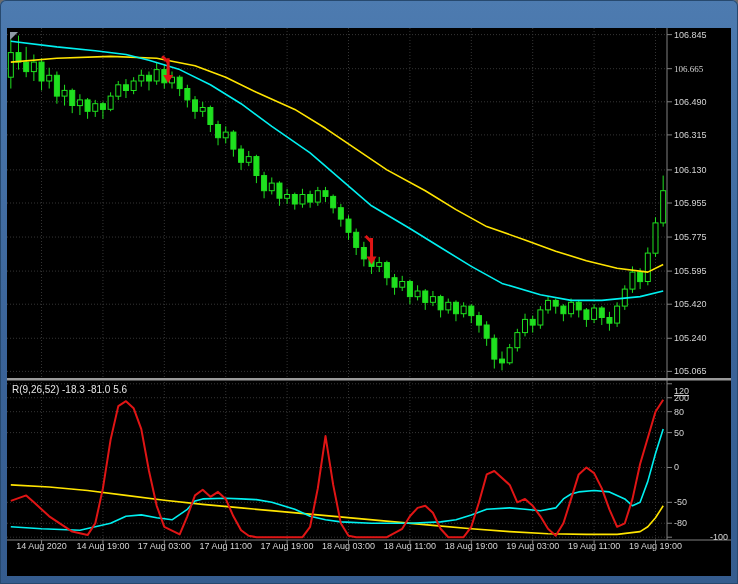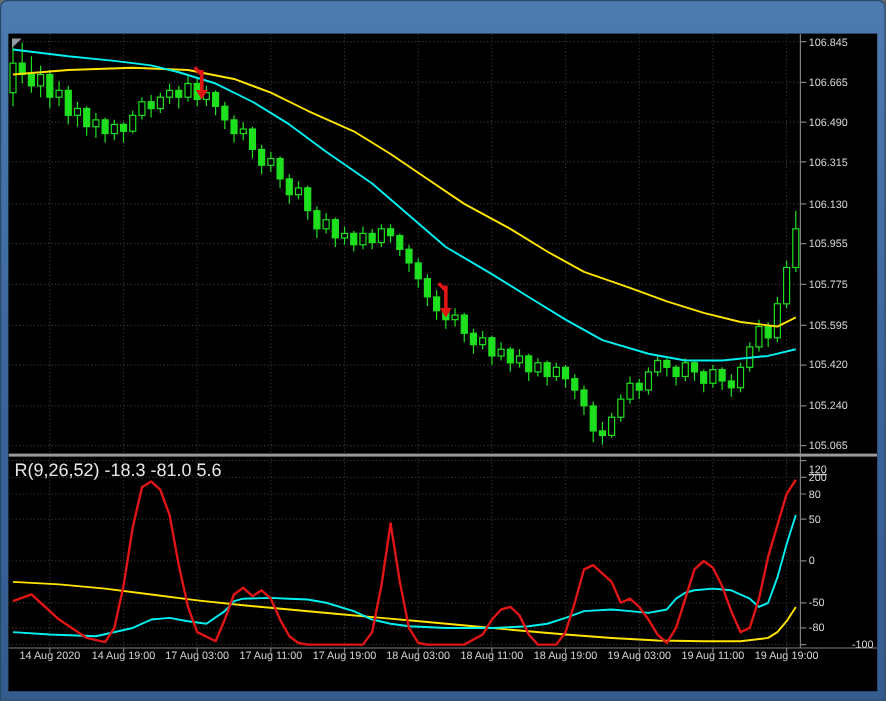--- a/index.html
+++ b/index.html
@@ -13,21 +13,21 @@
   .ic-min{display:block;width:8px;height:3px;border-bottom:3px solid #17385c;margin-top:4px;}
   .ic-restore{display:block;width:8px;height:7px;border:1px solid #17385c;position:relative;background:transparent;}
   .ic-restore span{position:absolute;left:2px;top:-3px;width:7px;height:6px;border:1px solid #17385c;display:block;}
   .ic-close{display:block;width:11px;height:11px;position:relative;}
   .ic-close:before,.ic-close:after{content:"";position:absolute;left:5px;top:0;width:2px;height:11px;background:#ffffff;}
   .ic-close:before{transform:rotate(45deg);}
   .ic-close:after{transform:rotate(-45deg);}
   .client{position:absolute;left:7px;top:28px;width:724px;height:548px;background:#000;overflow:hidden;}
   #chart-canvas{position:absolute;left:0;top:0;width:724px;height:548px;}
   .ohlc-label{position:absolute;left:16px;top:3px;color:#e6e6e6;font-size:10px;letter-spacing:.2px;white-space:nowrap;}
-  .ind-label{position:absolute;left:5px;top:356px;color:#e6e6e6;font-size:15px;white-space:nowrap;}
+  .ind-label{position:absolute;left:5px;top:356px;color:#e6e6e6;font-size:10px;white-space:nowrap;}
   .oct{position:absolute;left:3px;top:4px;width:0;height:0;border-top:8px solid #8f9aa5;border-right:8px solid transparent;}
   #right-axis{position:absolute;left:660px;top:0;width:40px;height:512px;}
   .axis-label{position:absolute;left:7px;color:#d4d4d4;font-size:9px;white-space:nowrap;}
   #time-axis{position:absolute;left:0;top:508px;width:724px;height:36px;}
   .time-label{position:absolute;top:5px;width:68px;text-align:center;color:#d4d4d4;font-size:9px;white-space:nowrap;}
 </style>
 </head>
 <body>
 
 <div class="window">
@@ -282,21 +282,21 @@
           <line x1="402.90697674418607" y1="512" x2="402.90697674418607" y2="516" stroke="#808080" stroke-width="1"></line>
           <line x1="464.3023255813954" y1="512" x2="464.3023255813954" y2="516" stroke="#808080" stroke-width="1"></line>
           <line x1="525.6976744186047" y1="512" x2="525.6976744186047" y2="516" stroke="#808080" stroke-width="1"></line>
           <line x1="587.0930232558139" y1="512" x2="587.0930232558139" y2="516" stroke="#808080" stroke-width="1"></line>
           <line x1="648.4883720930233" y1="512" x2="648.4883720930233" y2="516" stroke="#808080" stroke-width="1"></line>
         </svg></div>
     <span class="oct"></span>
     <div class="ind-label">R(9,26,52) -18.3 -81.0 5.6</div>
     <div id="right-axis">
         <div class="axis-label" style="top: 1.62162px;">106.845</div>
-        <div class="axis-label" style="top: 35.6757px;">106.665</div>
+        <div class="axis-label" style="top: 35.6757px; font-family: Liberation Serif, serif;">106.665</div>
         <div class="axis-label" style="top: 68.7838px;">106.490</div>
         <div class="axis-label" style="top: 101.892px;">106.315</div>
         <div class="axis-label" style="top: 136.892px;">106.130</div>
         <div class="axis-label" style="top: 170px;">105.955</div>
         <div class="axis-label" style="top: 204.054px;">105.775</div>
         <div class="axis-label" style="top: 238.108px;">105.595</div>
         <div class="axis-label" style="top: 271.216px;">105.420</div>
         <div class="axis-label" style="top: 305.27px;">105.240</div>
         <div class="axis-label" style="top: 338.378px;">105.065</div>
         <div class="axis-label" style="top: 358px; text-decoration: underline;">120</div>

